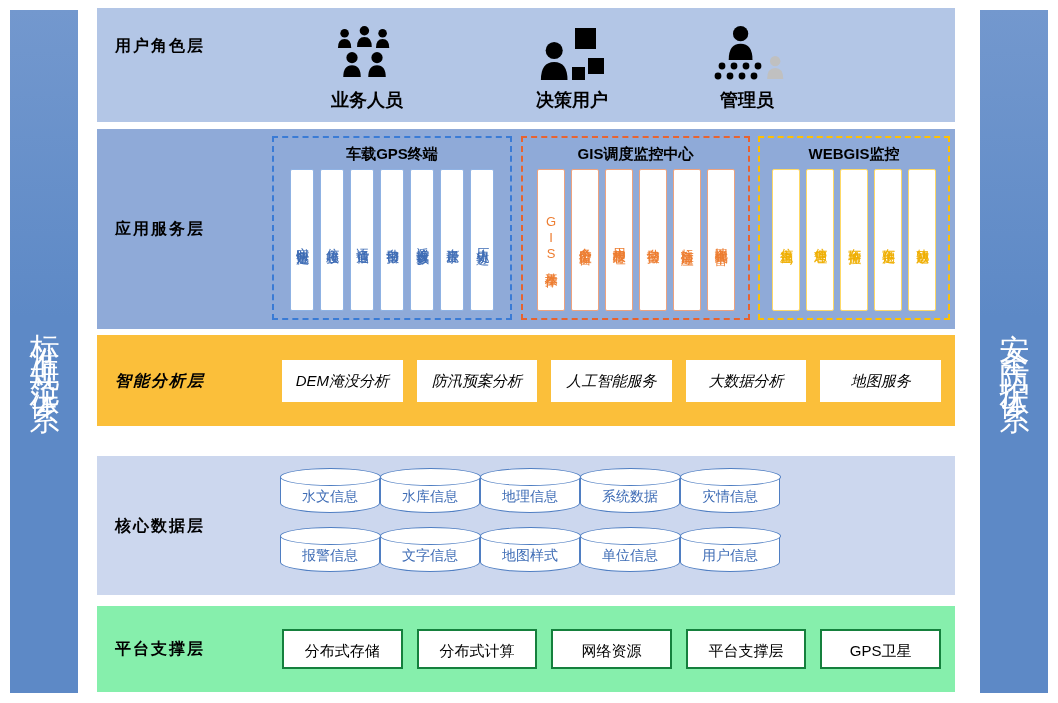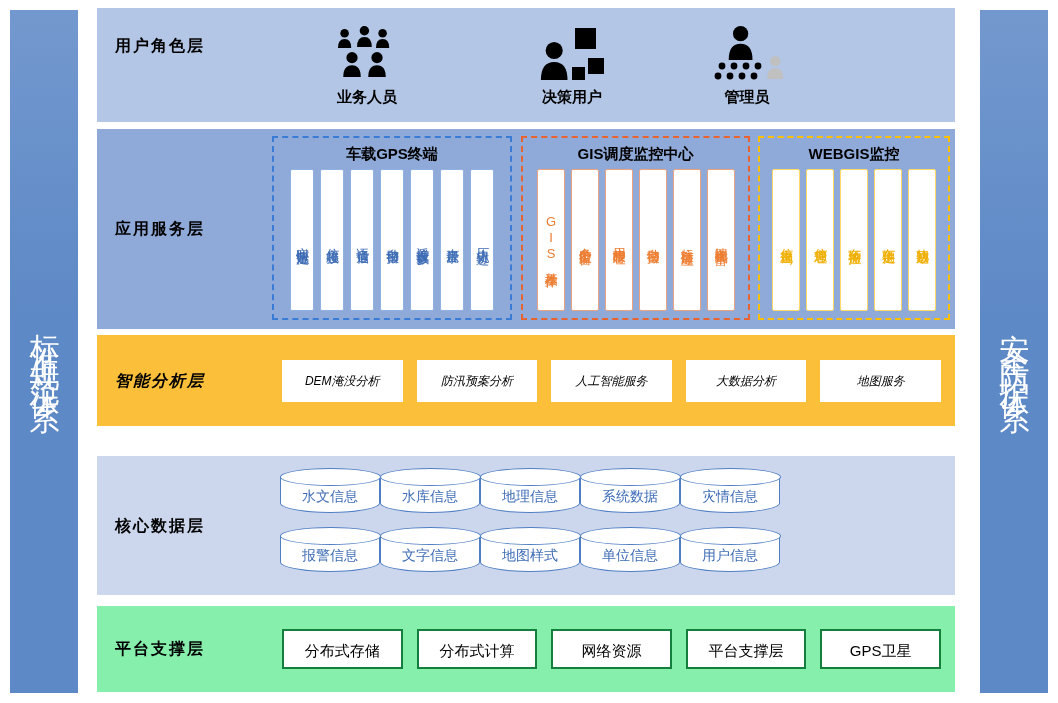--- a/index.html
+++ b/index.html
@@ -22,41 +22,41 @@
   .band-data     { top:456px; height:139px; background:#ccd7ee; }
   .band-platform { top:606px; height:86px;  background:#86efac; }
 
   .band-label { position:absolute; left:18px; top:50%; transform:translateY(-50%);
                 font-size:16px; font-weight:700; color:#000; letter-spacing:2px; white-space:nowrap; }
   .band-user .band-label { top:28px; transform:none; }
 
   
   .role { position:absolute; top:12px; width:110px; text-align:center; }
   .role .icon-wrap { height:64px; display:flex; align-items:flex-end; justify-content:center; }
-  .role-label { font-weight:700; font-size:15px; color:#000; margin-top:4px; }
+  .role-label { font-weight:700; font-size:18px; color:#000; margin-top:4px; }
   .role.r1 { left:215px; }
   .role.r2 { left:420px; }
   .role.r3 { left:595px; }
 
   
   .group { position:absolute; top:7px; height:184px; border:2px dashed; box-sizing:border-box; padding:3px 8px 0 8px; }
   .group.g1 { left:175px; width:240px; border-color:#3a7bd5; }
   .group.g2 { left:424px; width:229px; border-color:#e8632f; }
   .group.g3 { left:661px; width:192px; border-color:#ffc000; }
   .group-title { text-align:center; font-weight:700; font-size:15px; color:#000; height:26px; line-height:26px; white-space:nowrap; }
   .group-items { display:flex; justify-content:center; gap:6px; height:142px; margin-top:2px; }
   .vitem { background:#ffffff; border:1px solid; border-radius:2px; display:flex; align-items:center; justify-content:center; box-sizing:border-box; }
   .g1 .vitem { width:24px; border-color:#8fb2e3; color:#3e6cb5; }
   .g2 .vitem { width:28px; border-color:#eda27e; color:#ed7d31; }
   .g3 .vitem { width:28px; border-color:#fed966; color:#efae00; }
   .vitem span { writing-mode:vertical-rl; text-orientation:upright; font-size:13px; letter-spacing:1px; line-height:1.1; }
 
   
   .boxes { position:absolute; left:185px; right:14px; top:50%; transform:translateY(-50%); display:flex; gap:14px; }
-  .abox { flex:1; height:42px; line-height:42px; background:#ffffff; text-align:center; font-size:12px; color:#000; }
+  .abox { flex:1; height:42px; line-height:42px; background:#ffffff; text-align:center; font-size:15px; color:#000; }
   .pbox { flex:1; height:40px; line-height:40px; background:#ffffff; border:2px solid #15803d; text-align:center; font-size:15px; color:#000; box-sizing:border-box; }
 
   
   .cyl-area { position:absolute; left:183px; width:628px; top:12px; }
   .cyl-row { display:flex; justify-content:flex-start; }
   .cyl-row.row2 { margin-top:14px; }
   .cyl { position:relative; width:100px; height:36px; background:#ffffff;
          border:1.5px solid #4f7ec2; border-top:none;
          border-radius:0 0 50% 50% / 0 0 10px 10px;
          margin-top:9px; box-sizing:border-box;

